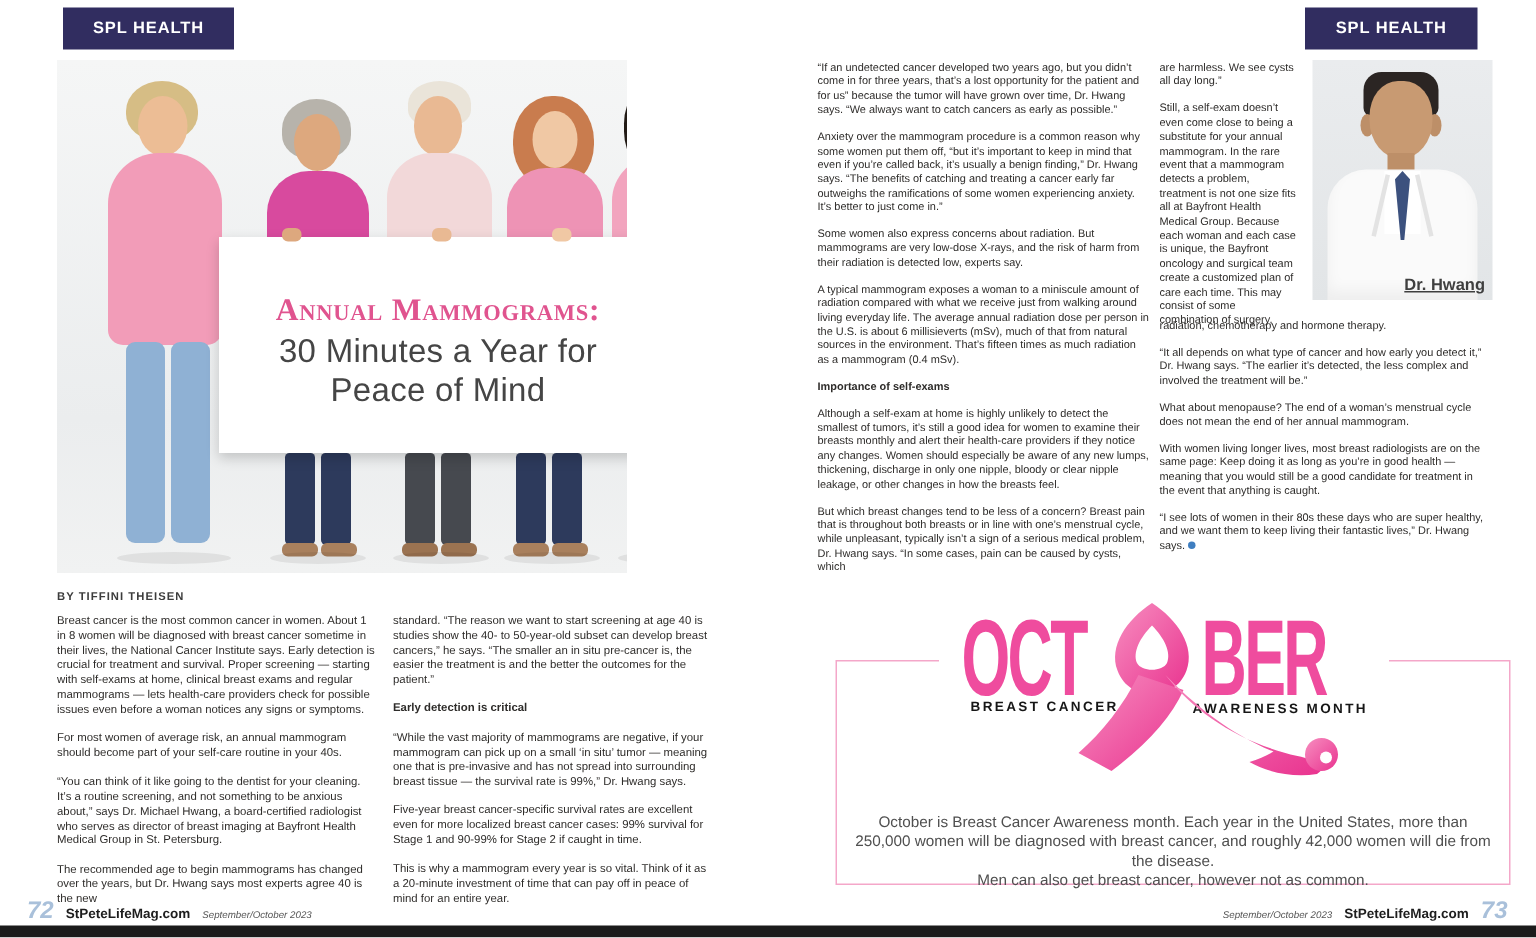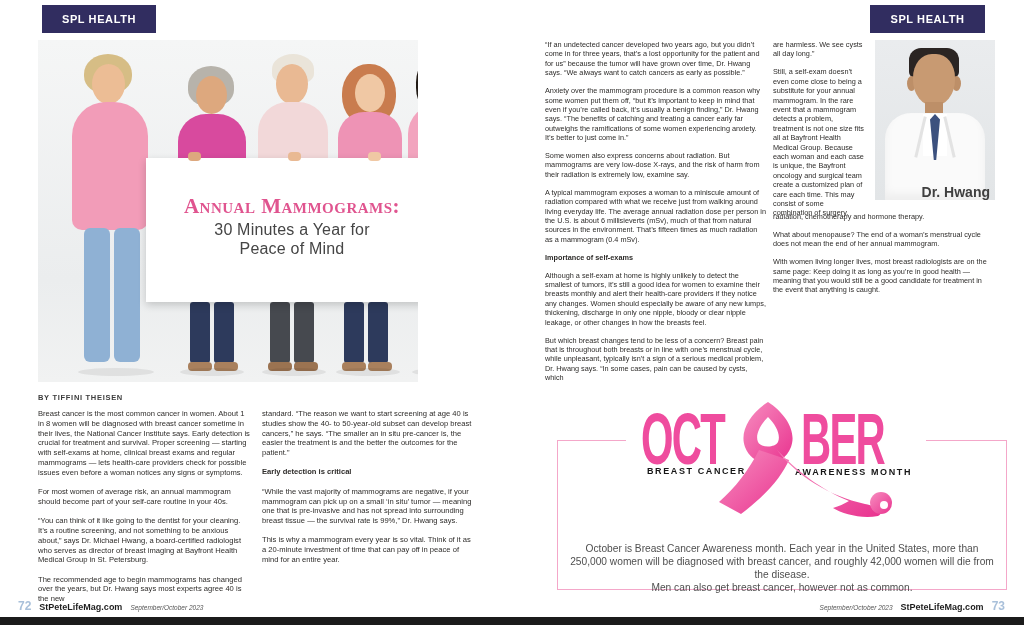--- a/index.html
+++ b/index.html
@@ -17,21 +17,21 @@
   .badge.right{left:870px;top:5px;width:115px;height:28px;}
 
   
   .group-photo{position:absolute;left:38px;top:40px;width:380px;height:342px;overflow:hidden;
     background:linear-gradient(#f5f6f6 0%,#ebedee 70%,#f1f2f2 100%);}
   .abs{position:absolute;}
   .sign{position:absolute;left:108px;top:118px;width:292px;height:144px;background:#fff;
     box-shadow:0 3px 8px rgba(0,0,0,.18);text-align:center;padding-top:38px;z-index:2;}
   .sign-title{font-family:"Liberation Serif", serif;font-variant:small-caps;font-weight:bold;
     font-size:21px;letter-spacing:.5px;color:var(--signpink,#e0548f);line-height:1;}
-  .sign-sub{font-size:16px;color:#454545;line-height:1.18;letter-spacing:.2px;margin-top:4px;}
+  .sign-sub{font-size:22px;color:#454545;line-height:1.18;letter-spacing:.2px;margin-top:4px;}
 
   .byline{position:absolute;left:38px;top:393px;font-size:7.5px;font-weight:bold;
     letter-spacing:.7px;color:#3c3c3c;}
 
   .col{position:absolute;color:var(--bodytext,#2e2c2a);text-align:left;}
   .col p{margin-bottom:9.5px;}
   .col .h{font-weight:bold;}
   .lcol{top:409px;font-size:7.6px;line-height:9.8px;}
   .lcol1{left:38px;width:213px;}
   .lcol2{left:262px;width:214px;}
@@ -39,40 +39,40 @@
   .rcol p{margin-bottom:8.5px;}
   .rcol1{left:545px;top:40px;width:221px;}
   .rcol2n{left:773px;top:40px;width:92px;}
   .rcol2w{left:773px;top:212px;width:219px;}
   .end-dot{display:inline-block;width:5px;height:5px;border-radius:50%;
     background:var(--dotblue,#3f7ec0);margin-left:2px;vertical-align:baseline;}
 
   
   .doctor-photo{position:absolute;left:875px;top:40px;width:120px;height:160px;overflow:hidden;
     background:linear-gradient(#eaecee,#e2e5e7);}
-  .doctor-caption{position:absolute;right:5px;top:144px;font-size:14px;font-weight:bold;color:#3f3f3f;}
+  .doctor-caption{position:absolute;right:5px;top:144px;font-size:11px;font-weight:bold;color:#3f3f3f;text-decoration:underline;}
 
   
   .pink-box{position:absolute;left:557px;top:440px;width:450px;height:150px;
     border:1px solid var(--borderpink,#f4a7c9);background:#fff;}
   .oct-mask{position:absolute;left:626px;top:401px;width:300px;height:116px;background:#fff;}
   .oct-word{position:absolute;font-weight:bold;color:var(--pink,#ef4c9e);font-size:72px;
     letter-spacing:-3px;line-height:1;transform:scale(.58,1.0);transform-origin:left top;}
   .oct-word.oct{left:641px;top:403px;}
   .oct-word.ber{left:801px;top:403px;}
   .oct-label{position:absolute;font-weight:bold;font-size:9px;letter-spacing:1.6px;color:#161616;}
   .oct-label.bl{left:647px;top:466px;}
   .oct-label.br{left:795px;top:467px;}
   .ribbon-svg{position:absolute;left:713px;top:400px;z-index:1;}
   .oct-text{position:absolute;left:567px;top:542px;width:430px;text-align:center;
     font-size:10.2px;line-height:13px;color:#4f4f4f;}
 
   
   .footer{position:absolute;top:599px;display:flex;align-items:baseline;gap:8px;}
-  .footer .pnum{font-size:12px;color:var(--pagenum,#a9c0da);font-weight:bold;}
+  .footer .pnum{font-size:16px;color:var(--pagenum,#a9c0da);font-weight:bold;font-style:italic;}
   .footer .site{font-size:9px;font-weight:bold;color:#1d1d1d;}
   .footer .date{font-size:6.5px;font-style:italic;color:#555;}
   .footer.fleft{left:18px;}
   .footer.fright{right:19px;}
   .bottom-strip{position:absolute;left:0;top:617px;width:1024px;height:8px;background:#1b1b1b;}
 </style>
 </head>
 <body>
 
 <div class="spread">
@@ -149,48 +149,51 @@
     <p>Breast cancer is the most common cancer in women. About 1 in 8 women will be diagnosed with breast cancer sometime in their lives, the National Cancer Institute says. Early detection is crucial for treatment and survival. Proper screening — starting with self-exams at home, clinical breast exams and regular mammograms — lets health-care providers check for possible issues even before a woman notices any signs or symptoms.</p>
     <p>For most women of average risk, an annual mammogram should become part of your self-care routine in your 40s.</p>
     <p>“You can think of it like going to the dentist for your cleaning. It’s a routine screening, and not something to be anxious about,” says Dr. Michael Hwang, a board-certified radiologist who serves as director of breast imaging at Bayfront Health Medical Group in St. Petersburg.</p>
     <p>The recommended age to begin mammograms has changed over the years, but Dr. Hwang says most experts agree 40 is the new</p>
   </div>
 
   <div class="col lcol lcol2">
     <p>standard. “The reason we want to start screening at age 40 is studies show the 40- to 50-year-old subset can develop breast cancers,” he says. “The smaller an in situ pre-cancer is, the easier the treatment is and the better the outcomes for the patient.”</p>
     <p class="h">Early detection is critical</p>
     <p>“While the vast majority of mammograms are negative, if your mammogram can pick up on a small ‘in situ’ tumor — meaning one that is pre-invasive and has not spread into surrounding breast tissue — the survival rate is 99%,” Dr. Hwang says.</p>
+    <p>Five-year breast cancer-specific survival rates are excellent even for more localized breast cancer cases: 99% survival for Stage 1 and 90-99% for Stage 2 if caught in time.</p>
     <p>This is why a mammogram every year is so vital. Think of it as a 20-minute investment of time that can pay off in peace of mind for an entire year.</p>
   </div>
 
   <div class="footer fleft">
     <span class="pnum">72</span>
     <span class="site">StPeteLifeMag.com</span>
     <span class="date">September/October 2023</span>
   </div>
 
   <div class="col rcol rcol1">
     <p>“If an undetected cancer developed two years ago, but you didn’t come in for three years, that’s a lost opportunity for the patient and for us” because the tumor will have grown over time, Dr. Hwang says. “We always want to catch cancers as early as possible.”</p>
     <p>Anxiety over the mammogram procedure is a common reason why some women put them off, “but it’s important to keep in mind that even if you’re called back, it’s usually a benign finding,” Dr. Hwang says. “The benefits of catching and treating a cancer early far outweighs the ramifications of some women experiencing anxiety. It’s better to just come in.”</p>
-    <p>Some women also express concerns about radiation. But mammograms are very low-dose X-rays, and the risk of harm from their radiation is extremely low, examine say.</p>
+    <p>Some women also express concerns about radiation. But mammograms are very low-dose X-rays, and the risk of harm from their radiation is detected low, experts say.</p>
     <p>A typical mammogram exposes a woman to a miniscule amount of radiation compared with what we receive just from walking around living everyday life. The average annual radiation dose per person in the U.S. is about 6 millisieverts (mSv), much of that from natural sources in the environment. That’s fifteen times as much radiation as a mammogram (0.4 mSv).</p>
     <p class="h">Importance of self-exams</p>
     <p>Although a self-exam at home is highly unlikely to detect the smallest of tumors, it’s still a good idea for women to examine their breasts monthly and alert their health-care providers if they notice any changes. Women should especially be aware of any new lumps, thickening, discharge in only one nipple, bloody or clear nipple leakage, or other changes in how the breasts feel.</p>
     <p>But which breast changes tend to be less of a concern? Breast pain that is throughout both breasts or in line with one’s menstrual cycle, while unpleasant, typically isn’t a sign of a serious medical problem, Dr. Hwang says. “In some cases, pain can be caused by cysts, which</p>
   </div>
 
   <div class="col rcol rcol2n">
     <p>are harmless. We see cysts all day long.”</p>
     <p>Still, a self-exam doesn’t even come close to being a substitute for your annual mammogram. In the rare event that a mammogram detects a problem, treatment is not one size fits all at Bayfront Health Medical Group. Because each woman and each case is unique, the Bayfront oncology and surgical team create a customized plan of care each time. This may consist of some combination of surgery,</p>
   </div>
 
   <div class="col rcol rcol2w">
     <p>radiation, chemotherapy and hormone therapy.</p>
+    <p>“It all depends on what type of cancer and how early you detect it,” Dr. Hwang says. “The earlier it’s detected, the less complex and involved the treatment will be.”</p>
     <p>What about menopause? The end of a woman’s menstrual cycle does not mean the end of her annual mammogram.</p>
     <p>With women living longer lives, most breast radiologists are on the same page: Keep doing it as long as you’re in good health — meaning that you would still be a good candidate for treatment in the event that anything is caught.</p>
+    <p><span>“I see lots of women in their 80s these days who are super healthy, and we want them to keep living their fantastic lives,” Dr. Hwang says.</span><span class="end-dot"></span></p>
   </div>
 
   <div class="doctor-photo">
     <div class="abs" style="left:34px;top:8px;width:50px;height:30px;background:#2b2523;border-radius:12px 12px 6px 6px;"></div>
     <div class="abs" style="left:32px;top:36px;width:9px;height:15px;background:#bd8f68;border-radius:50%;"></div>
     <div class="abs" style="left:77px;top:36px;width:9px;height:15px;background:#bd8f68;border-radius:50%;"></div>
     <div class="abs" style="left:38px;top:14px;width:42px;height:52px;background:#c89a72;border-radius:45% 45% 50% 50%;"></div>
     <div class="abs" style="left:50px;top:62px;width:18px;height:14px;background:#bd8f68;"></div>
     <div class="abs" style="left:10px;top:73px;width:100px;height:87px;background:#fafafa;border-radius:26px 26px 0 0;box-shadow:inset 0 -6px 10px rgba(0,0,0,.05);"></div>
     <div class="abs" style="left:48px;top:74px;width:24px;height:42px;background:#ffffff;"></div>

